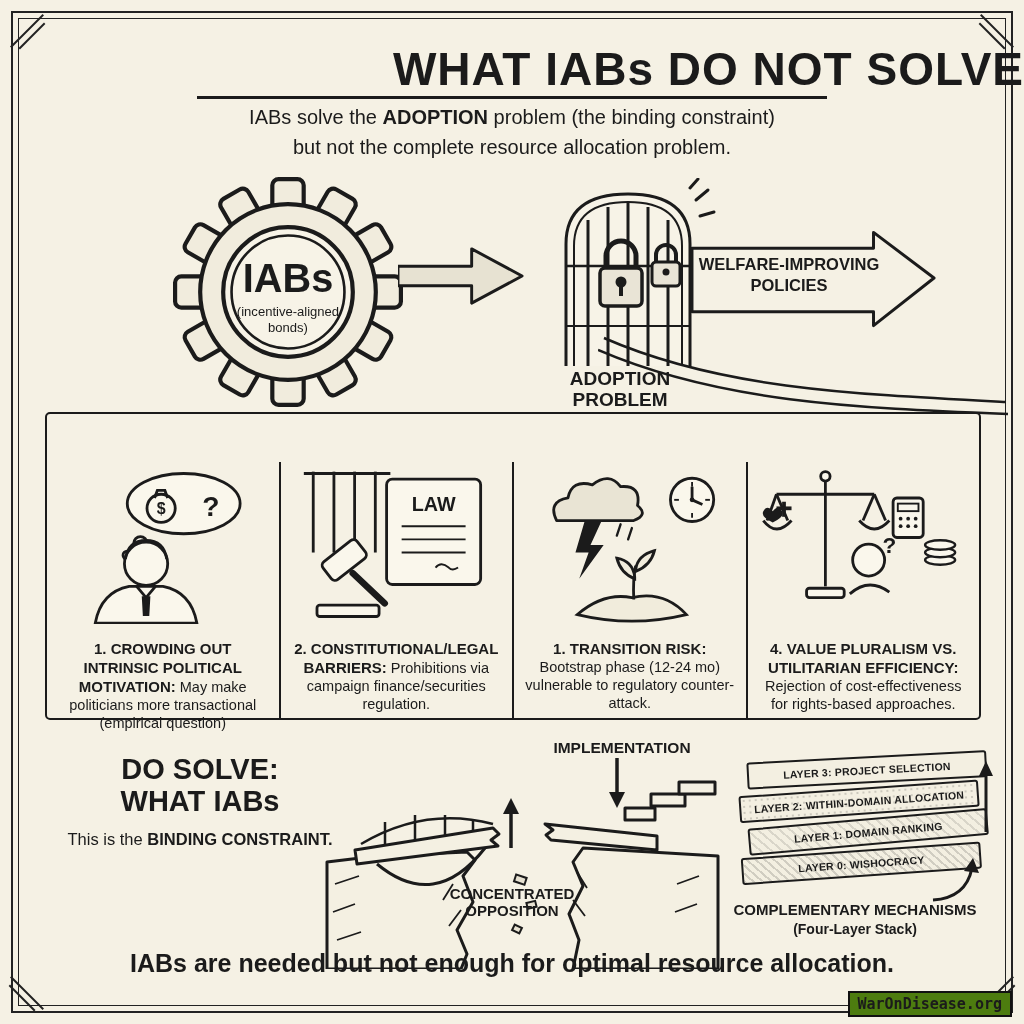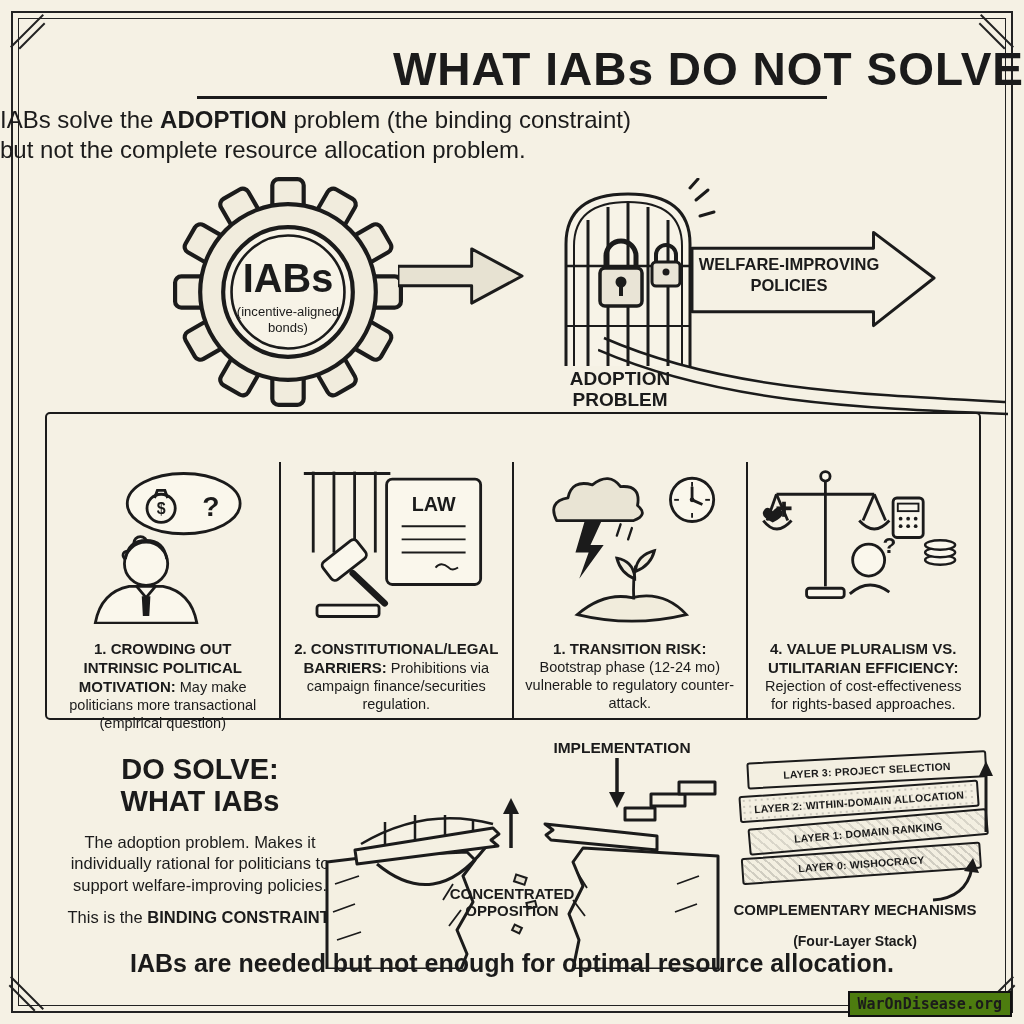--- a/index.html
+++ b/index.html
@@ -20,21 +20,21 @@
   .corner::after { content:""; position:absolute; left:5px; top:5px; width:36px; border-top:2px solid #222; }
   .c-tl { left:4px;  top:30px;    transform:rotate(-45deg); }
   .c-tr { right:4px; top:30px;    transform:rotate(45deg); }
   .c-bl { left:4px;  bottom:30px; transform:rotate(45deg); }
   .c-br { right:4px; bottom:30px; transform:rotate(-45deg); }
 
   
   .title { position:absolute; top:42px; left:0; width:100%; text-align:right;
            font-size:46px; font-weight:bold; letter-spacing:1px; }
   .title-underline { position:absolute; top:96px; left:197px; width:630px; height:3px; background:#1b1b1b; }
-  .subtitle { position:absolute; left:0; width:100%; font-size:24px; }
+  .subtitle { position:absolute; left:0; width:100%; text-align:center; font-size:20px; }
   .subtitle .b { font-weight:bold; }
   .sub1 { top:106px; }
   .sub2 { top:136px; }
 
   
   .gear-wrap { position:absolute; left:173px; top:177px; }
   .arrow1-wrap { position:absolute; left:398px; top:244px; }
   .gate-wrap { position:absolute; left:550px; top:178px; }
   .adoption-label { position:absolute; left:535px; top:369px; width:170px; text-align:center;
                     font-weight:bold; font-size:19px; line-height:1.1; }
@@ -77,21 +77,21 @@
               background-image:radial-gradient(rgba(27,27,27,0.18) 1px, transparent 1px);
               background-size:6px 6px; }
   .layer.l1 { transform:translateX(9px) rotate(-1deg);
               background-image:repeating-linear-gradient(45deg, rgba(27,27,27,0.12) 0 2px, transparent 2px 7px); }
   .layer.l0 { background-image:repeating-linear-gradient(45deg, rgba(27,27,27,0.16) 0 2px, transparent 2px 6px); }
   .stack-arrow-wrap { position:absolute; left:976px; top:758px; }
   .caption-arrow-wrap { position:absolute; left:928px; top:856px; }
   .stack-caption { position:absolute; left:725px; top:901px; width:260px; text-align:center;
                    font-weight:bold; font-size:15px; }
   .stack-caption2 { position:absolute; left:725px; top:921px; width:260px; text-align:center;
-                    font-size:14px; font-weight:bold;margin-top:12px; }
+                    font-size:14px; font-weight:bold; }
 
   .footer-line { position:absolute; top:949px; left:0; width:100%; text-align:center;
                  font-size:25px; font-weight:bold; }
 
   .watermark { position:absolute; right:12px; bottom:7px; background:#4d7c0f;
                border:2px solid #111; padding:2px 8px;
                font-family:"DejaVu Sans Mono", monospace; font-size:15px; font-weight:bold; }
 </style>
 </head>
 <body>
@@ -338,21 +338,20 @@
     </div>
 
   </div>
 </div>
 
 <div class="solve-block">
   <div class="solve-heading">
     <div>DO SOLVE:</div>
     <div>WHAT IABs</div>
   </div>
-  <div class="solve-body">The adoption problem. Makes it individually rational for politicians to support welfare-improving policies.</div>
   <div class="solve-emphasis"><span>This is the </span><span class="b">BINDING CONSTRAINT.</span></div>
 </div>
 
 <div class="bridge-wrap">
   <svg viewBox="0 0 395 225" width="395" height="225">
     <g stroke="#1b1b1b" stroke-width="3" stroke-linejoin="round" fill="#f4f0e2">
       <path d="M2,225 L2,118 L52,112 L142,108 L150,116 L138,132 L148,158 L132,186 L142,210 L136,225 Z"></path>
       <path d="M393,225 L393,112 L258,104 L248,118 L258,142 L244,170 L254,196 L248,225 Z"></path>
       <path d="M30,106 L168,84 L174,90 L166,96 L173,102 L32,120 Z"></path>
       <path d="M220,80 L228,86 L221,91 L226,96 L332,106 L332,92 Z"></path>

